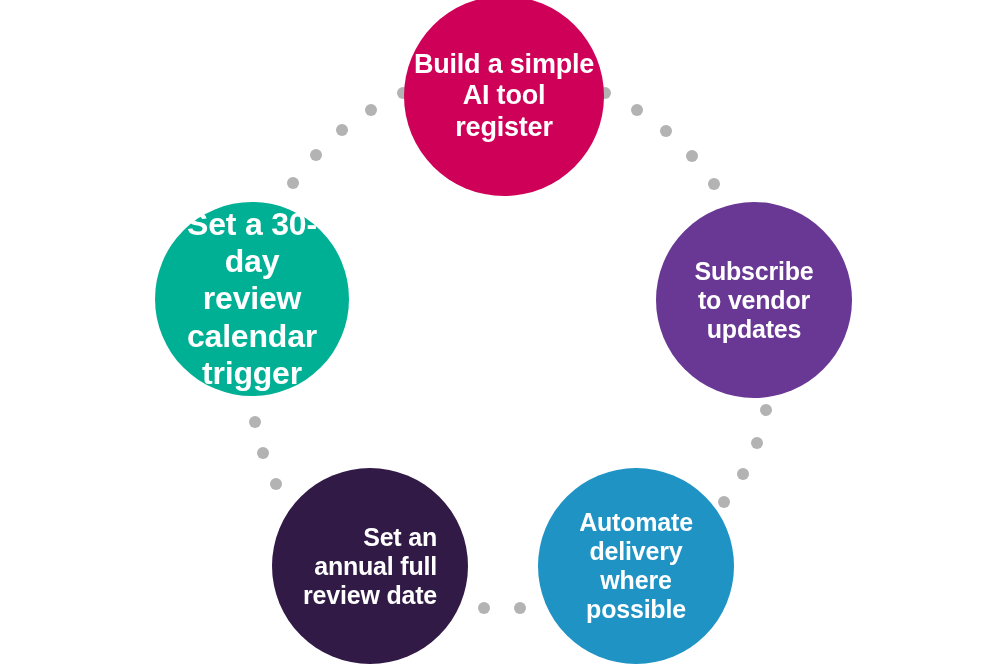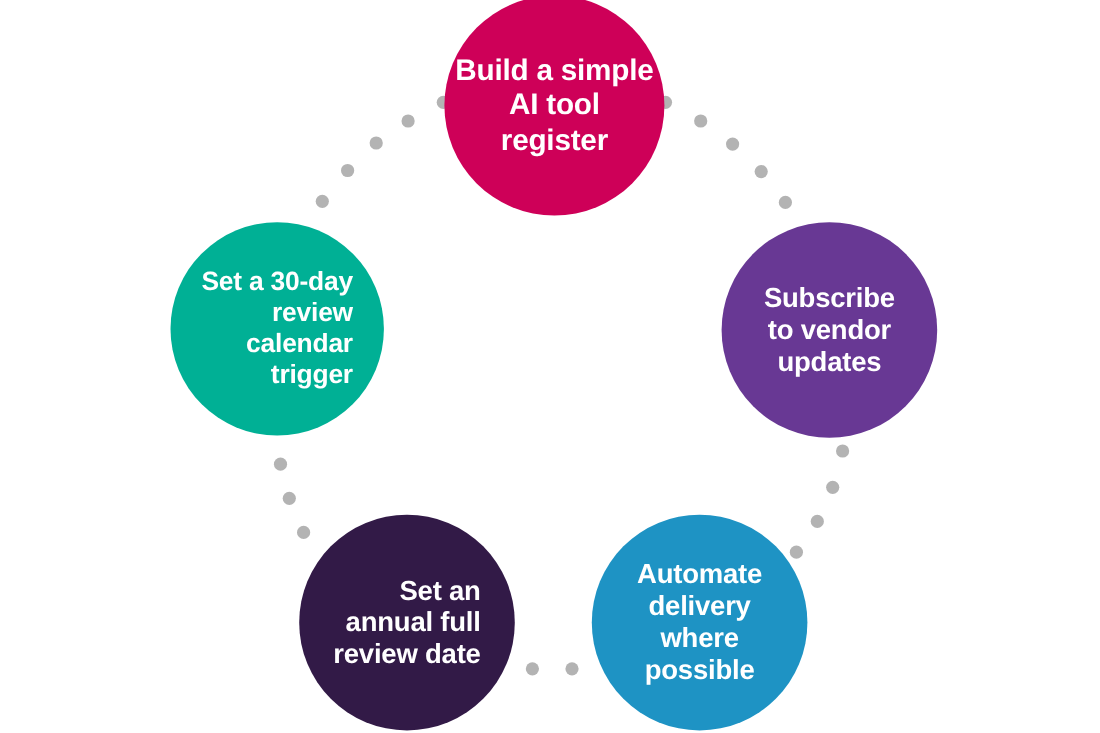--- a/index.html
+++ b/index.html
@@ -52,21 +52,21 @@
   .n-subscribe { left: 656px; top: 202px; width: 197px; height: 197px; background: #683894; }
   .n-subscribe .node-label { font-size: 25px; }
 
   .n-automate { left: 538px; top: 468px; width: 197px; height: 197px; background: #1e93c4; }
   .n-automate .node-label { font-size: 25px; }
 
   .n-annual  { left: 272px; top: 468px; width: 197px; height: 197px; background: #321a47; }
   .n-annual .node-label { font-size: 25px; }
 
   .n-review  { left: 155px; top: 202px; width: 195px; height: 195px; background: #00b095; }
-  .n-review .node-label { font-size: 24px; text-align: right; }
+  .n-review .node-label { font-size: 32px; }
 </style>
 </head>
 <body style="background: rgb(255, 255, 255);">
 
 <div id="diagram-canvas" style="background: rgb(255, 255, 255);">
 
   <svg id="dots-layer" viewBox="0 0 1000 666" width="1000" height="666" aria-hidden="true">
       <g>
         <circle cx="293" cy="183" r="6" fill="#b3b3b3"></circle>
         <circle cx="316" cy="155" r="6" fill="#b3b3b3"></circle>

